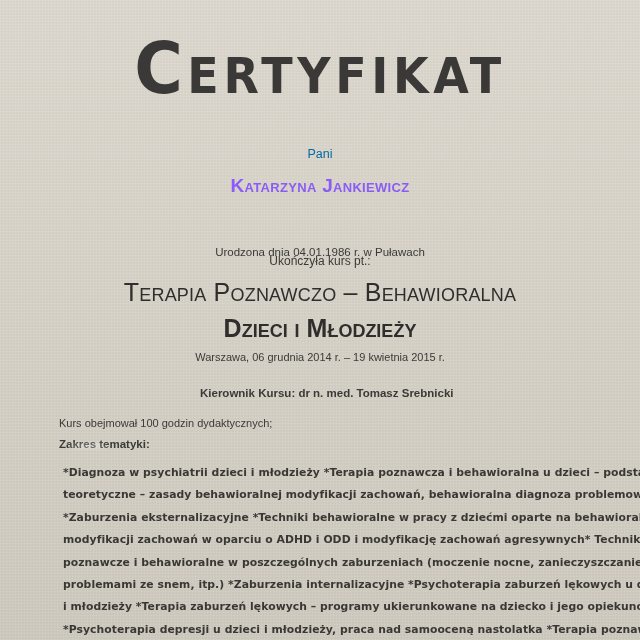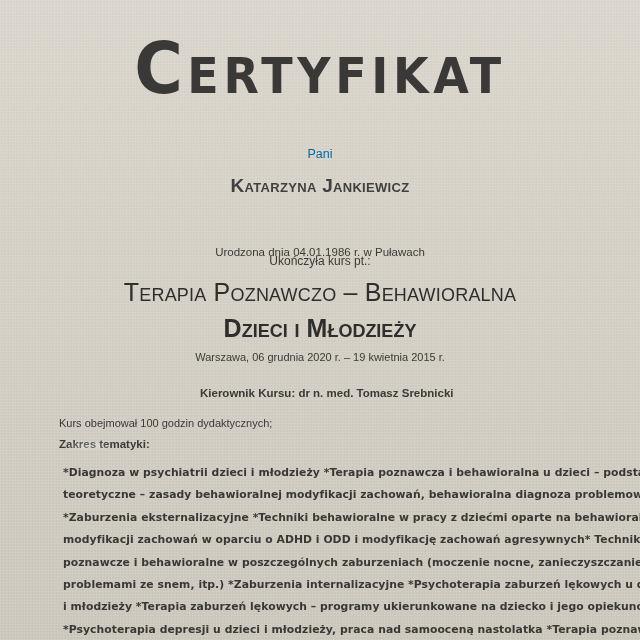--- a/index.html
+++ b/index.html
@@ -18,21 +18,21 @@
 
     .top-fragment { top: -10px; font-size: 14px; color: #7a766e; letter-spacing: 6px; }
     .title {
       top: 28px; font-size: 72px; font-weight: bold; letter-spacing: 5px;
       color: #3a3937; font-variant: small-caps; line-height: 80px;
       font-family: "DejaVu Sans", sans-serif;
       transform: scaleX(0.92);
     }
     .duplicate { top: 114px; font-size: 11px; font-style: italic; color: #6f6c66; }
     .salutation { top: 147px; font-size: 12.5px; color: #0369a1; }
-    .name { top: 175px; font-size: 19px; font-weight: bold; font-variant: small-caps; color: #404040; letter-spacing: 0.3px; }
+    .name { top: 175px; font-size: 19px; font-weight: bold; font-variant: small-caps; color: #8b5cf6; letter-spacing: 0.3px; }
     .born { top: 228px; font-size: 11.5px; margin-top: 18px; }
     .completed { top: 254px; font-size: 12px; }
     .course-1 { top: 278px; font-size: 25px; font-weight: normal; font-variant: small-caps; color: #2f2e2c; letter-spacing: 0.2px; }
     .course-2 { top: 314px; font-size: 25px; font-weight: bold; font-variant: small-caps; color: #2f2e2c; }
     .dates { top: 351px; font-size: 11px; }
     .director { top: 387px; left: 200px; right: auto; font-size: 11.5px; font-weight: bold; }
     .hours { position: absolute; top: 417px; left: 59px; font-size: 11px; }
     .scope-label { position: absolute; top: 438px; left: 59px; font-size: 11.5px; font-weight: bold; }
 
     .topics {
@@ -61,21 +61,21 @@
 
   <div class="center name">Katarzyna Jankiewicz</div>
 
   <div class="center born">Urodzona dnia 04.01.1986 r. w Puławach</div>
 
   <div class="center completed">Ukończyła kurs pt.:</div>
 
   <div class="center course-1">Terapia Poznawczo – Behawioralna</div>
   <div class="center course-2">Dzieci i Młodzieży</div>
 
-  <div class="center dates">Warszawa, 06 grudnia 2020 r. – 19 kwietnia 2015 r.</div>
+  <div class="center dates">Warszawa, 06 grudnia 2014 r. – 19 kwietnia 2015 r.</div>
 
   <div class="center director">Kierownik Kursu: dr n. med. Tomasz Srebnicki</div>
 
   <div class="hours">Kurs obejmował 100 godzin dydaktycznych;</div>
 
   <div class="scope-label">Zakres tematyki:</div>
 
   <div class="glare"></div>
 
   <div class="topics">

